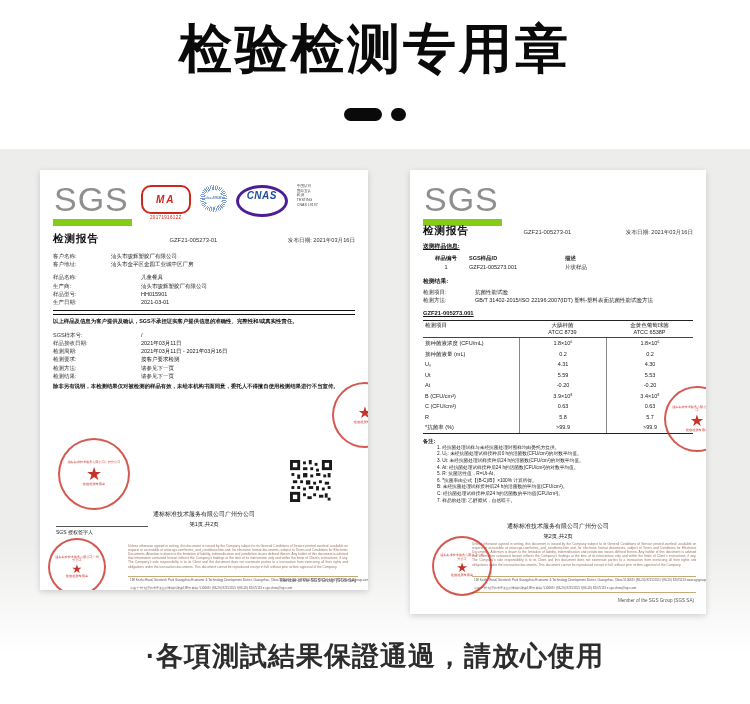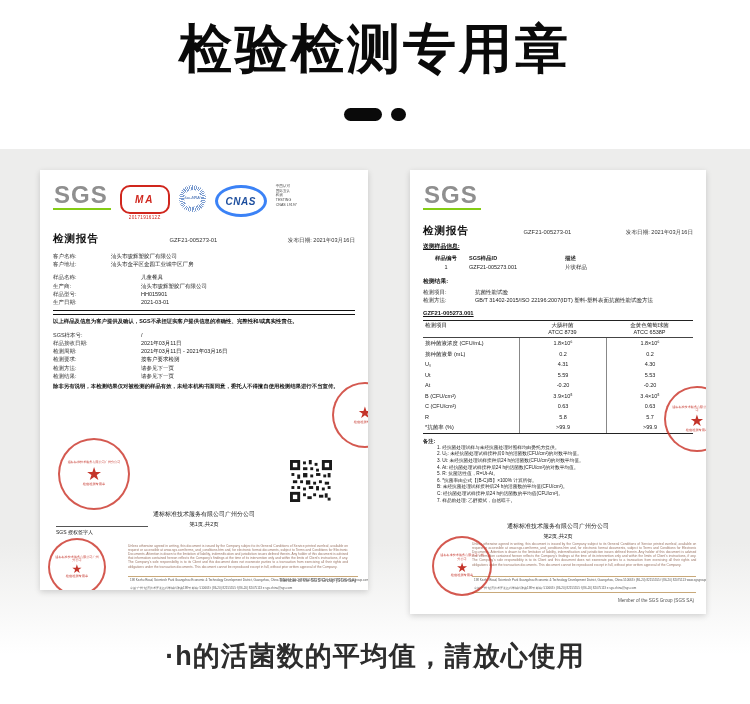--- a/index.html
+++ b/index.html
@@ -26,31 +26,31 @@
   .cert{
     position:absolute;background:#ffffff;overflow:hidden;
     box-shadow:0 2px 6px rgba(0,0,0,.16);
     color:#222;font-size:5.5px;line-height:1.5;
   }
   .cert-left{left:40px;top:170px;width:328px;height:420px;padding:0;}
   .cert-right{left:410px;top:170px;width:296px;height:444px;}
   .cert .inner{padding:12px 13px 0 13px;position:relative;}
   
   .logo-row{display:flex;align-items:flex-start;gap:9px;height:42px;}
-  .sgs-word{font-size:24px;font-weight:bold;color:#8f8f8f;letter-spacing:1px;line-height:1.05;border-bottom:2px solid #84cc16;padding:0 3px 1px 1px;}
+  .sgs-word{font-size:34px;font-weight:normal;color:#8f8f8f;letter-spacing:1px;line-height:1.05;border-bottom:7px solid #84cc16;padding:0 3px 1px 1px;}
   .cma-wrap{display:flex;flex-direction:column;align-items:center;margin-top:3px;}
   .cma-box{width:46px;height:25px;border:2.5px solid #d0261d;border-radius:10px;display:flex;align-items:center;justify-content:center;}
   .cma-box b{color:#d0261d;font-size:10px;font-style:italic;letter-spacing:2px;}
   .cma-num{font-size:4.6px;color:#d0261d;margin-top:1px;letter-spacing:.3px;}
   .ilac{width:27px;height:27px;border-radius:50%;margin-top:3px;position:relative;flex:none;
         background:repeating-conic-gradient(#7b9cd0 0deg 4deg,#ffffff 4deg 9deg);}
   .ilac::after{content:"";position:absolute;inset:5px;background:#fff;border-radius:50%;}
   .ilac span{position:absolute;inset:0;display:flex;align-items:center;justify-content:center;
              font-size:3.8px;font-style:italic;color:#2a5aa8;z-index:1;}
-  .cnas-badge{width:46px;height:26px;border:3px solid #3b82f6;border-radius:50%;display:flex;align-items:center;justify-content:center;margin-top:3px;flex:none;}
+  .cnas-badge{width:46px;height:26px;border:3px solid #4c1d95;border-radius:50%;display:flex;justify-content:center;margin-top:3px;flex:none;}
   .cnas-badge b{color:#1d4e9e;font-size:10px;font-style:italic;letter-spacing:.5px;}
   .accred{font-size:3.6px;line-height:1.3;color:#444;margin-top:2px;}
   
   .rep-head{display:flex;align-items:baseline;margin-top:7px;}
   .rep-title{font-size:10.5px;font-weight:bold;letter-spacing:1px;color:#111;}
   .rep-no{flex:1;text-align:center;font-size:5.8px;color:#333;}
   .rep-date{font-size:5.6px;color:#333;}
   
   .kv{display:flex;}
   .kv .l{flex:none;color:#333;}
@@ -416,13 +416,13 @@
   </div>
   <div class="member-line" style="top:428px;">Member of the SGS Group (SGS SA)</div>
 
   <div class="stamp" style="left:22px;top:366px;width:56px;height:56px;">
     <div class="org">通标标准技术服务有限公司广州分公司</div>
     <div class="star" style="font-size:13px;">★</div>
     <div class="type">检验检测专用章</div>
   </div>
 </div>
 
-<div class="caption">·h的活菌数的平均值，請放心使用</div>
+<div class="caption">·各項測試結果保證通過，請放心使用</div>
 
 </body></html>

